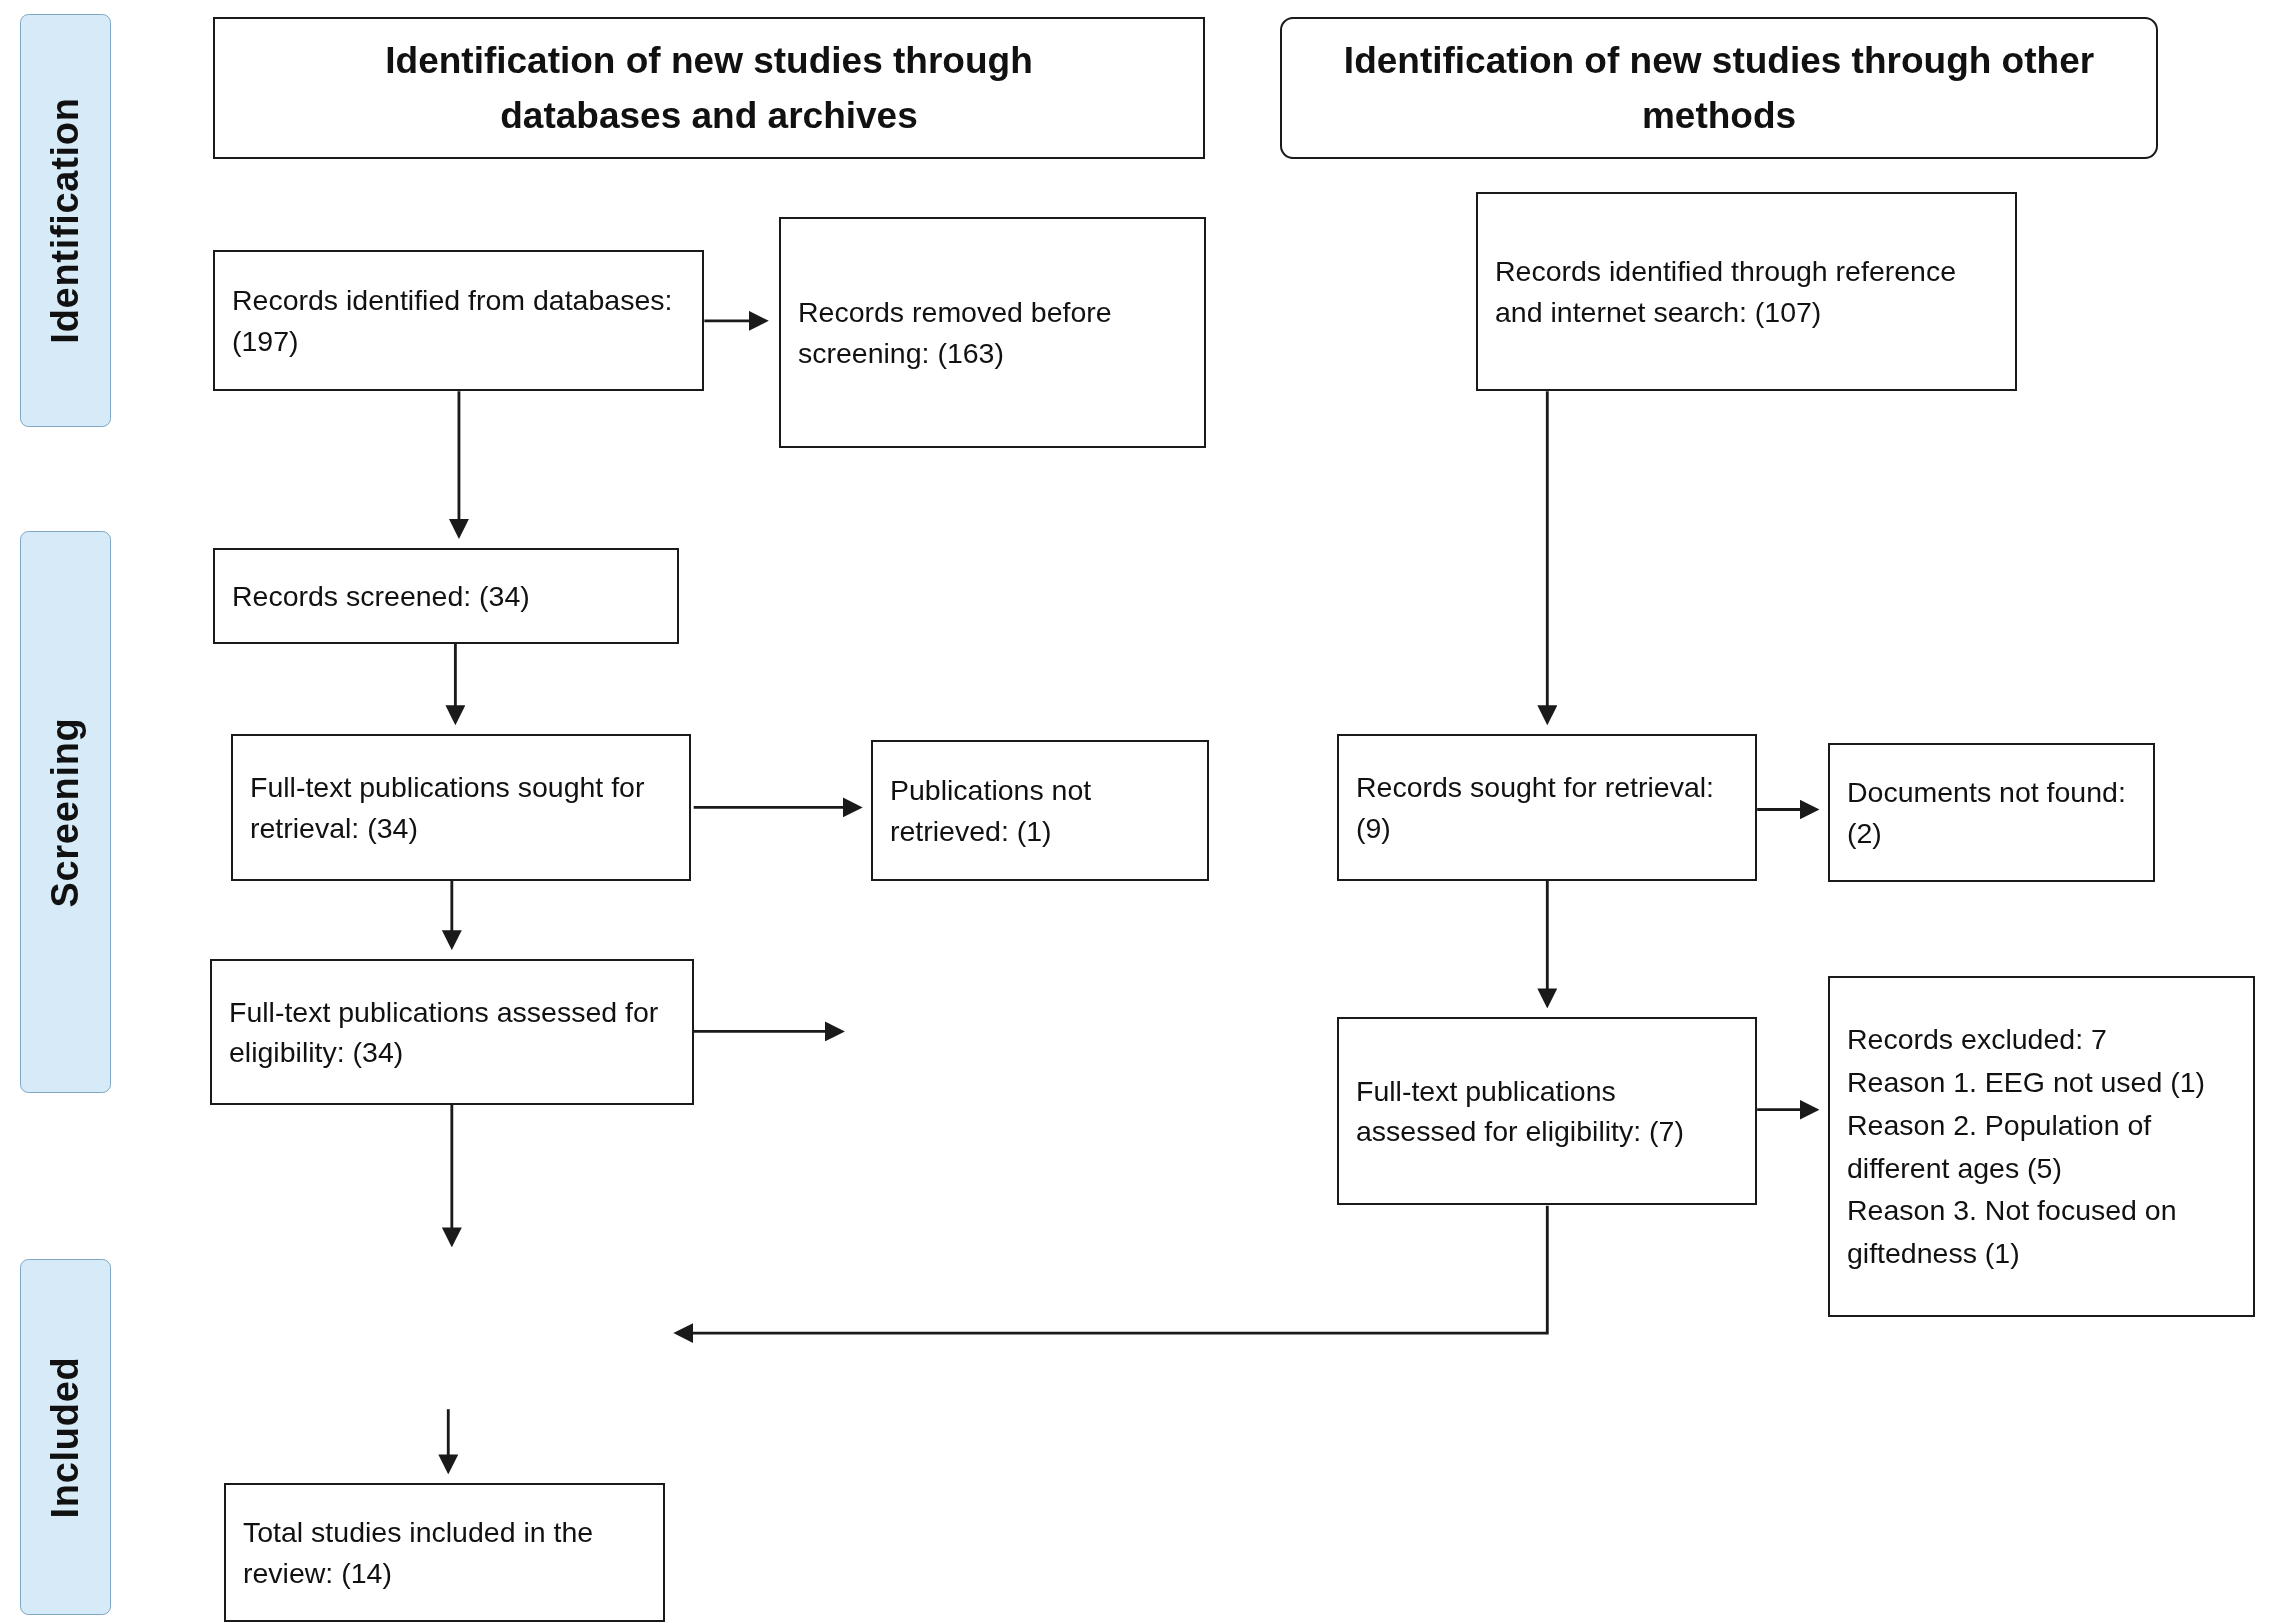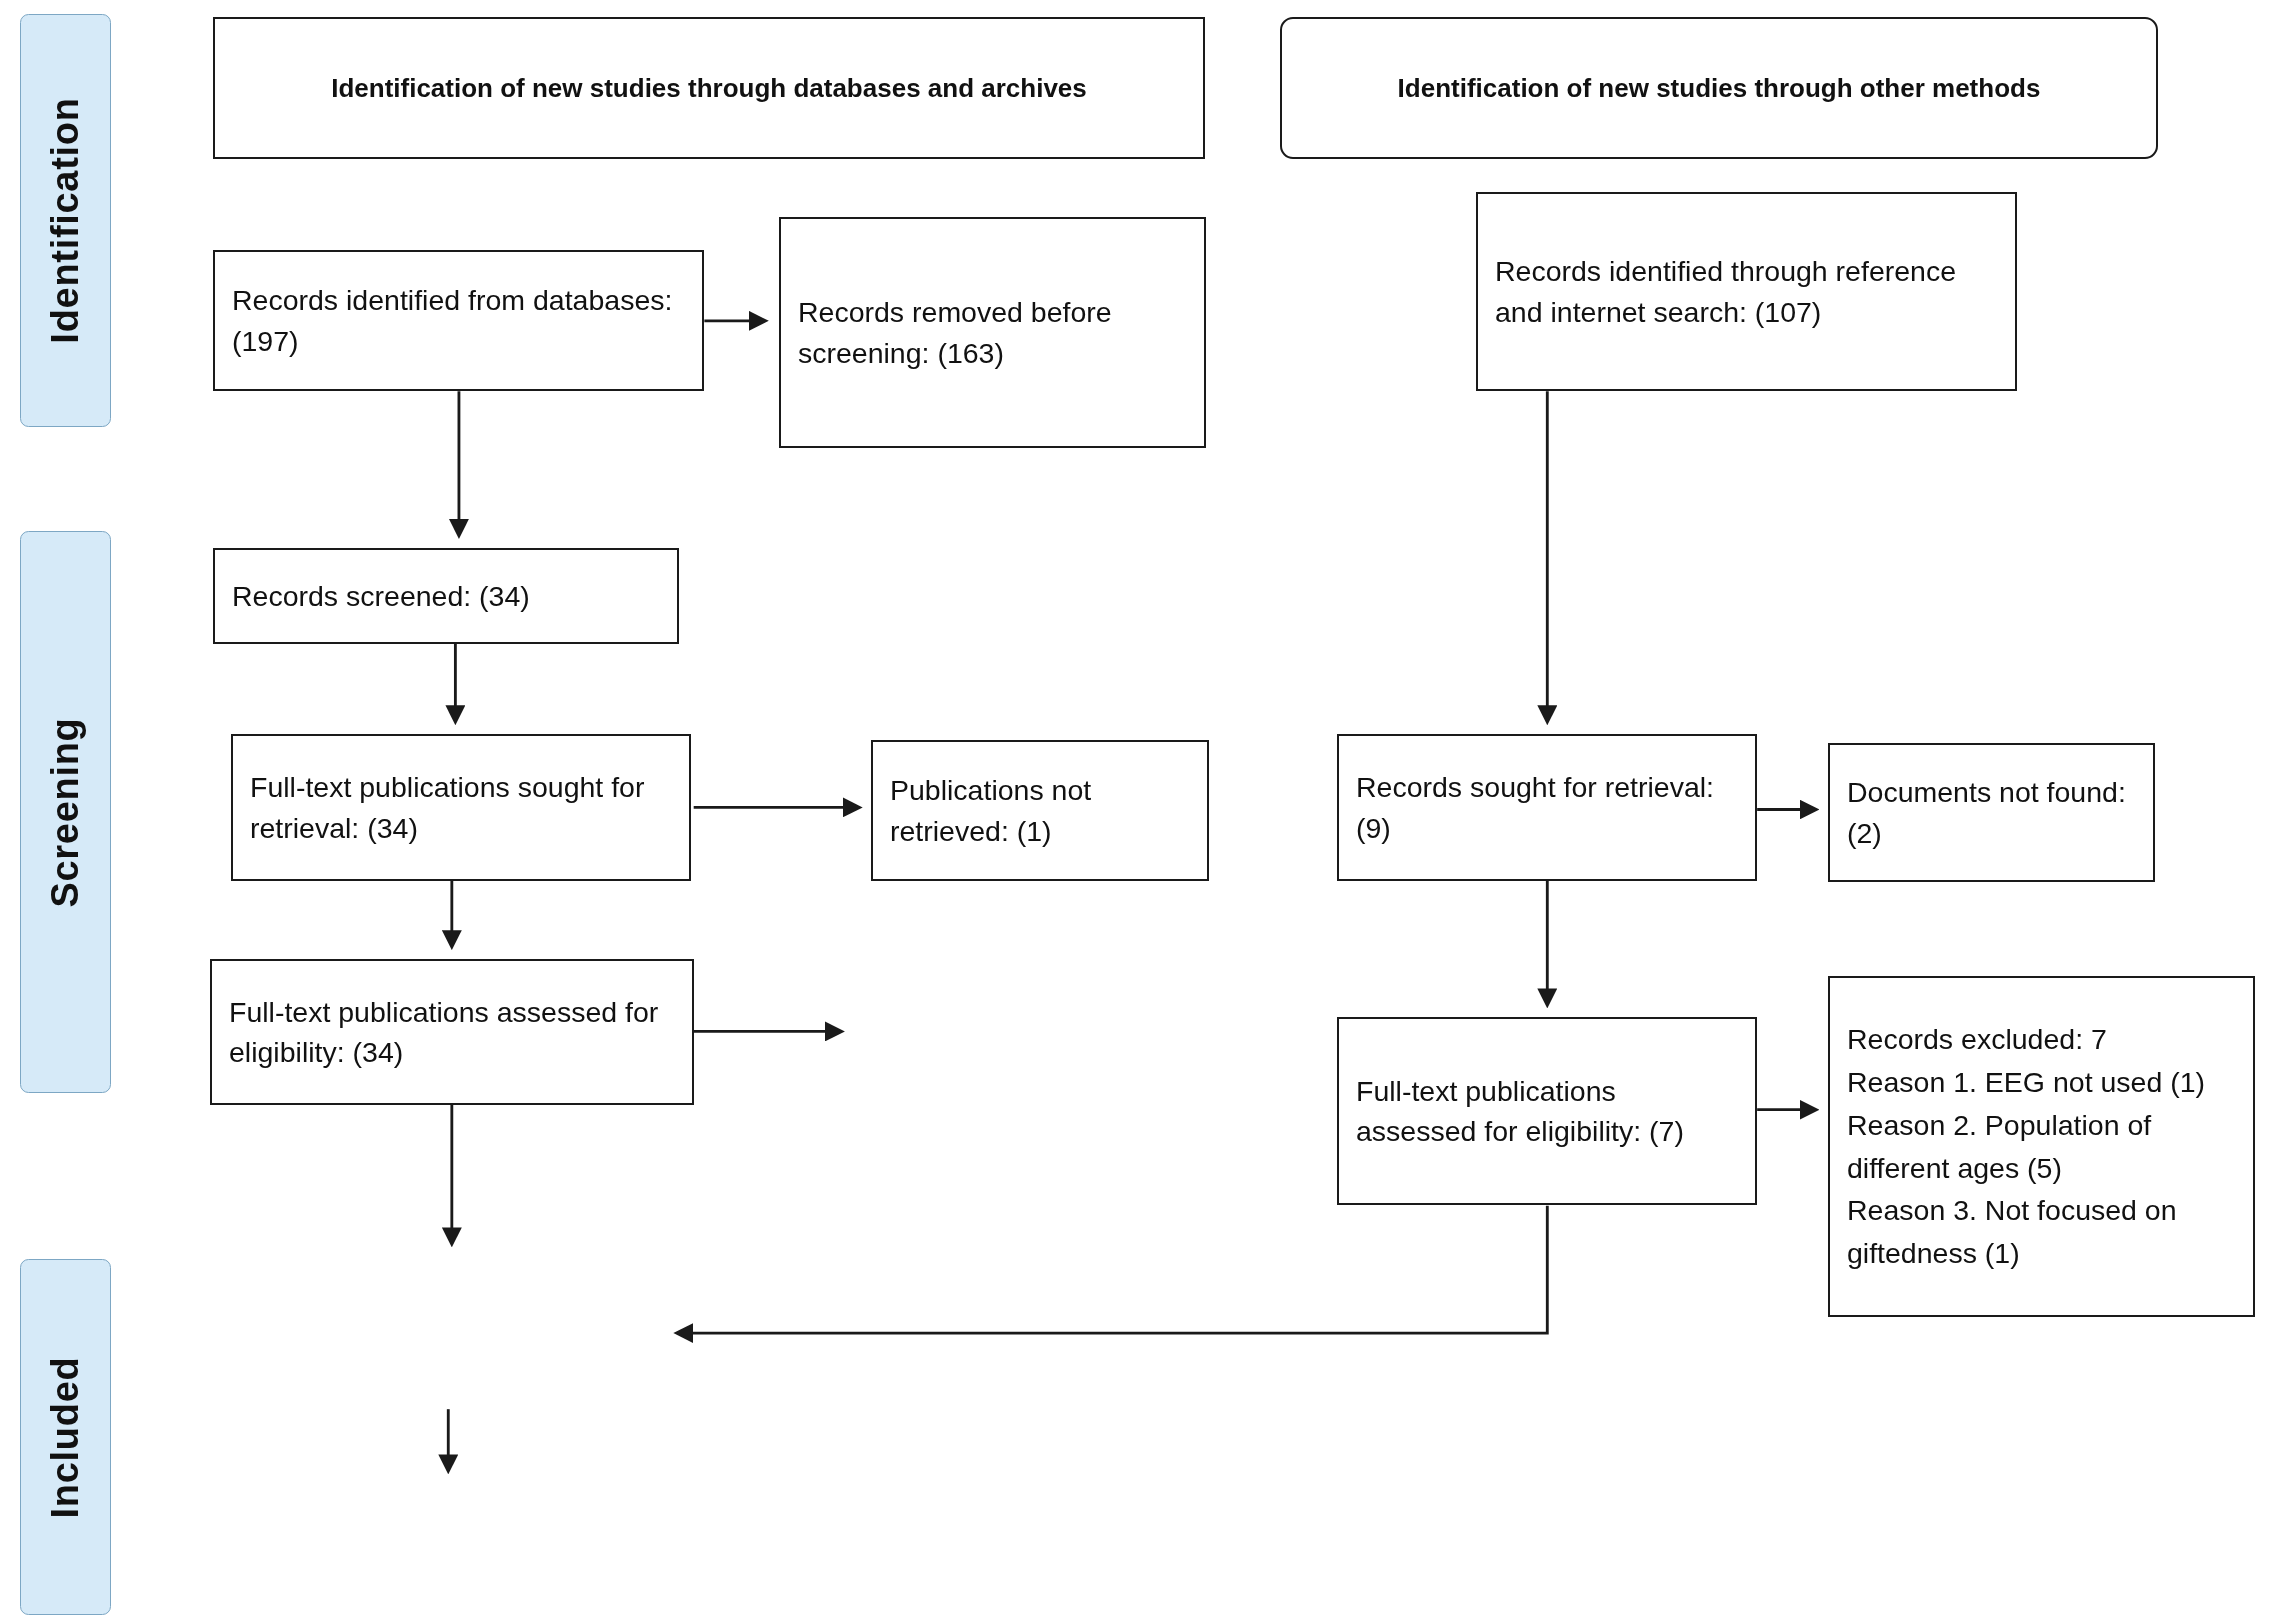--- a/index.html
+++ b/index.html
@@ -33,21 +33,21 @@
   }
   .header-box {
     position: absolute;
     background: #ffffff;
     border: 2.1px solid #1a1a1a;
     display: flex;
     align-items: center;
     justify-content: center;
     text-align: center;
     font-weight: bold;
-    font-size: 26px;
+    font-size: 37px;
     line-height: 1.5;
     color: #111111;
     box-sizing: border-box;
   }
   .stage {
     position: absolute;
     background: #d6eaf8;
     border: 1.4px solid #7da7c4;
     border-radius: 8.5px;
     display: flex;
@@ -92,20 +92,21 @@
 
   <div class="header-box" style="left:213px; top:17px; width:992px; height:142px; padding:0 82px;">Identification of new studies through databases and archives</div>
   <div class="header-box" style="left:1280px; top:17px; width:878px; height:142px; padding:0 57px;border-radius:13px;">Identification of new studies through other methods</div>
 
   <div class="box" style="left:213px; top:250px; width:491px; height:141px;">Records identified from databases: (197)</div>
   <div class="box" style="left:779px; top:217px; width:427px; height:231px;">Records removed before screening: (163)</div>
   <div class="box" style="left:213px; top:548px; width:466px; height:96px;">Records screened: (34)</div>
   <div class="box" style="left:210px; top:734px; width:460px; height:147px;margin-left:21px;">Full-text publications sought for retrieval: (34)</div>
   <div class="box" style="left:871px; top:740px; width:338px; height:141px;">Publications not retrieved: (1)</div>
   <div class="box" style="left:210px; top:959px; width:484px; height:146px;">Full-text publications assessed for eligibility: (34)</div>
+  <div class="box" style="left:224px; top:1483px; width:441px; height:139px;">Total studies included in the review: (14)</div>
 
   <div class="box" style="left:1476px; top:192px; width:541px; height:199px;">Records identified through reference and internet search: (107)</div>
   <div class="box" style="left:1337px; top:734px; width:420px; height:147px;">Records sought for retrieval: (9)</div>
   <div class="box" style="left:1828px; top:743px; width:327px; height:139px;">Documents not found: (2)</div>
   <div class="box" style="left:1337px; top:1017px; width:420px; height:188px;">Full-text publications assessed for eligibility: (7)</div>
   <div class="box pre" style="left:1828px; top:976px; width:427px; height:341px;">Records excluded: 7
 Reason 1. EEG not used (1)
 Reason 2. Population of different ages (5)
 Reason 3. Not focused on giftedness (1)</div>
 

